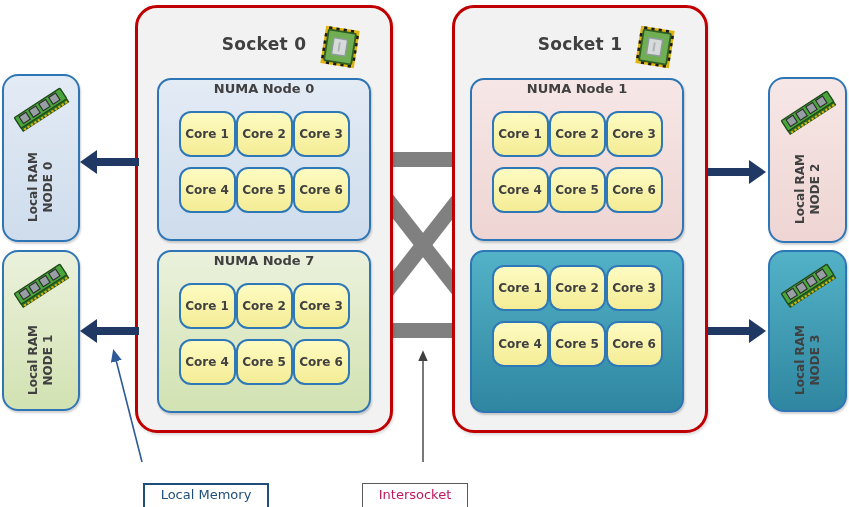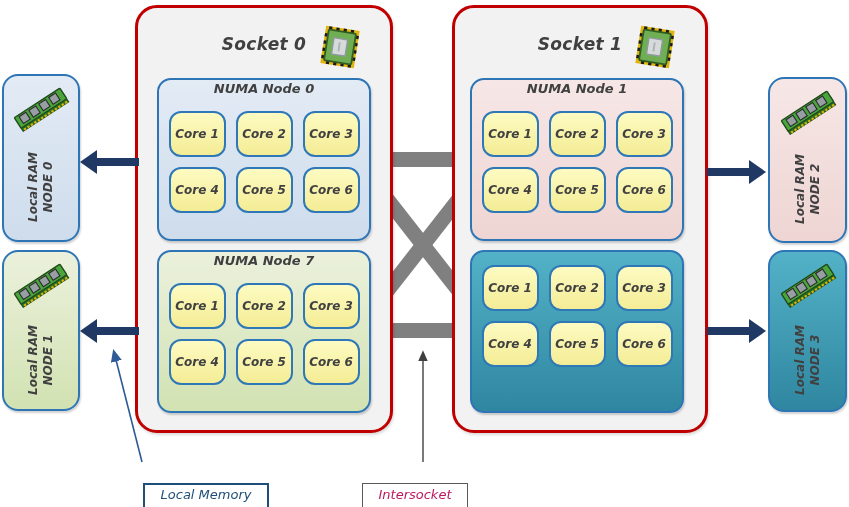--- a/index.html
+++ b/index.html
@@ -1,38 +1,38 @@
 <!DOCTYPE html>
 <html><head>
 <meta charset="utf-8">
 <style>
   * { margin:0; padding:0; box-sizing:border-box; }
   body { font-family:"DejaVu Sans","Liberation Sans",sans-serif; background:#ffffff; }
-  #canvas { position:relative; width:849px; height:507px; background:#ffffff; overflow:hidden;font-style:italic; }
+  #canvas { position:relative; width:849px; height:507px; background:#ffffff; overflow:hidden; }
   .layer { position:absolute; left:0; top:0; }
 
   
   .theme-blue  { background:linear-gradient(180deg,#e3ebf5 0%,#cedcec 100%); }
   .theme-green { background:linear-gradient(180deg,#ebf1dc 0%,#d2e2b2 100%); }
   .theme-pink  { background:linear-gradient(180deg,#f6e7e6 0%,#eed5d3 100%); }
   .theme-teal  { background:linear-gradient(180deg,#53b2c7 0%,#2f86a0 100%); }
 
   
   .socket { position:absolute; background:#f2f2f2; border:3px solid #c00000;
             border-radius:22px; z-index:2; box-shadow:1px 2px 3px rgba(0,0,0,.15); }
   .socket-title { position:absolute; top:26px; left:0; right:0; text-align:center;
                   font-size:17px; font-weight:bold; color:#404040; letter-spacing:.3px; }
   .chip-icon { position:absolute; top:12px; right:28px; overflow:visible; }
 
   
   .numa-node { position:absolute; width:214px; height:163px; border:2px solid #2e75b6;
                border-radius:14px; box-shadow:1px 2px 2px rgba(0,0,0,.18); }
   .node-title { text-align:center; font-size:13px; font-weight:bold; color:#404040; line-height:18px; }
   .core-grid { margin-top:13px; display:grid; grid-template-columns:repeat(3,57px);
-               gap:10px 10px; justify-content:center; }
+               gap:10px 0; justify-content:center; }
   .core { height:46px; border:2px solid #2e78b8; border-radius:12px;
           background:linear-gradient(180deg,#fdfbc2 0%,#f4ec95 100%);
           display:flex; align-items:center; justify-content:center;
           font-size:12px; font-weight:bold; color:#404040; }
 
   
   .ram-box { position:absolute; border:2px solid #2e75b6; border-radius:16px; z-index:2;
              display:flex; flex-direction:column; align-items:center; padding-top:8px;
              box-shadow:1px 2px 2px rgba(0,0,0,.18); }
   .ram-icon { overflow:visible; flex:0 0 auto; }

